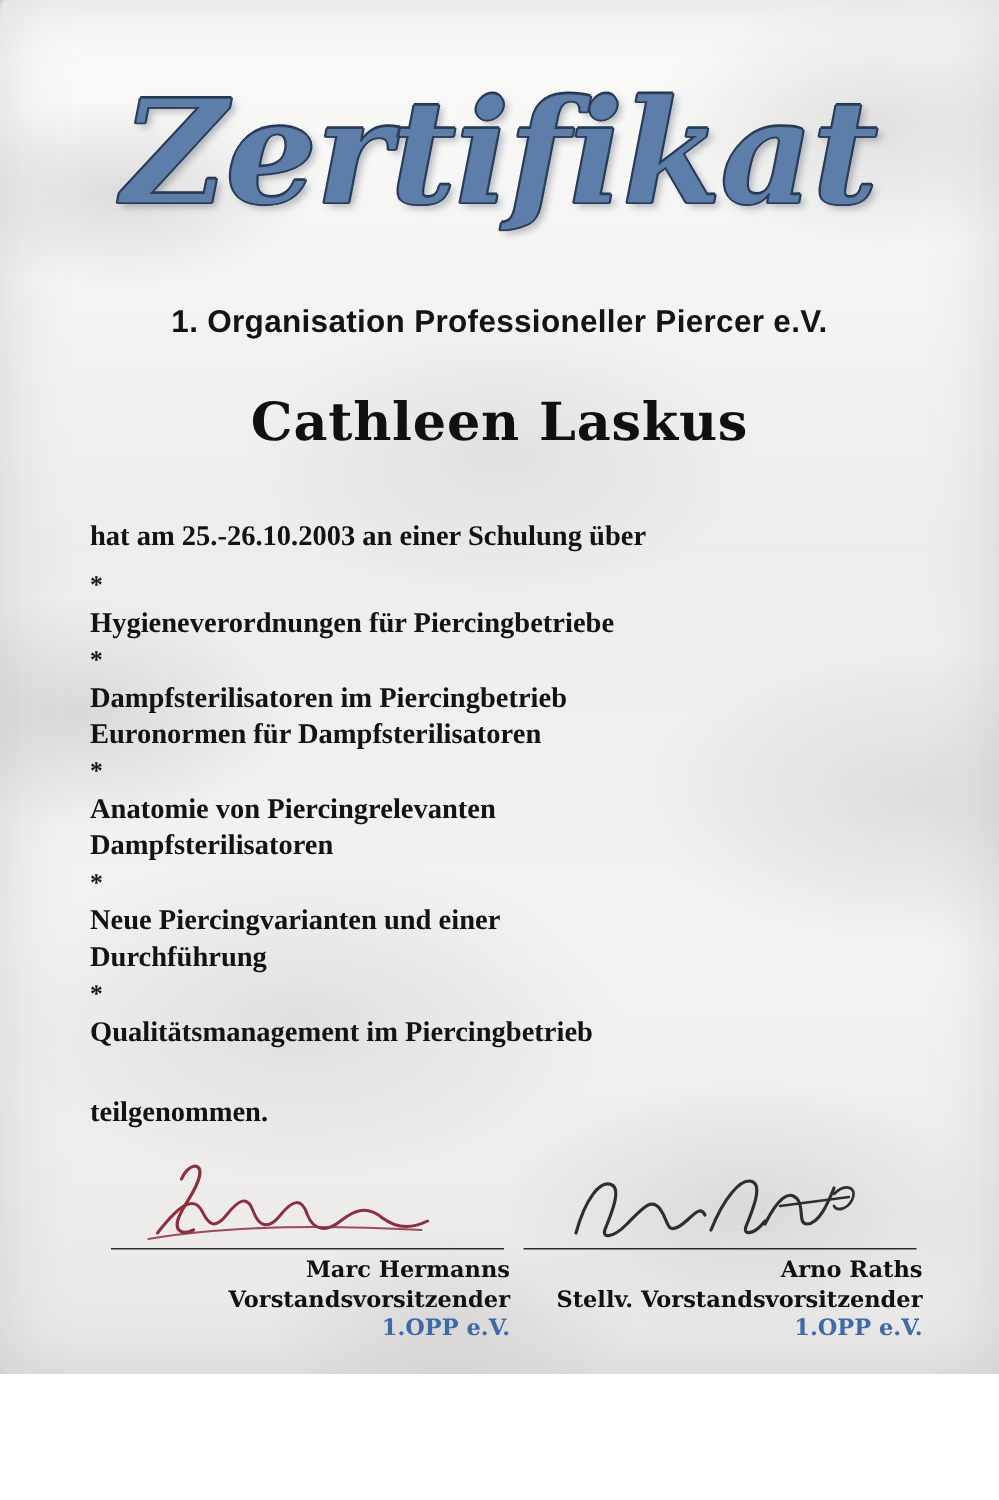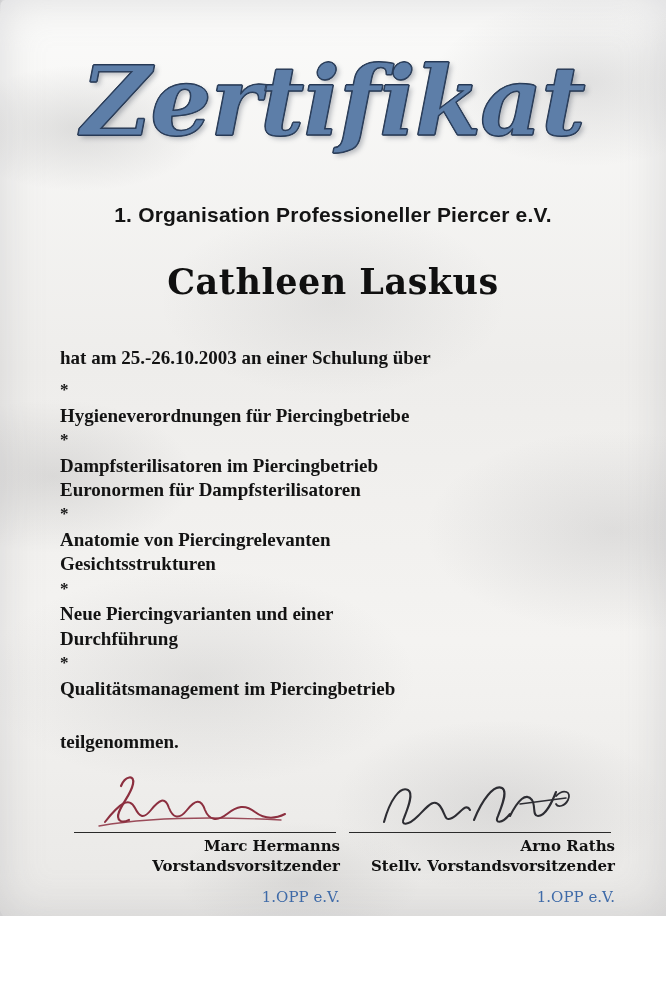--- a/index.html
+++ b/index.html
@@ -161,25 +161,25 @@
   }
   .sig-role {
     font-family: "DejaVu Serif", "Liberation Serif", serif;
     font-weight: bold;
     font-size: 15px;
     color: #111111;
     line-height: 1.3;
   }
   .sig-org {
     font-family: "DejaVu Serif", "Liberation Serif", serif;
-    font-weight: normal;
+    font-weight: bold;
     font-size: 15px;
     color: #3e6aa8;
     line-height: 1.3;
-    margin-top: 12px;
+    margin-top: 0;
   }
 </style>
 </head>
 <body>
 
 <div class="certificate">
   <div class="paper-edge"></div>
 
   <div class="title-wrap">
     <span class="title">Zertifikat</span>
@@ -194,21 +194,21 @@
 
     <div class="sep">*</div>
     <div class="topic">Hygieneverordnungen für Piercingbetriebe</div>
 
     <div class="sep">*</div>
     <div class="topic">Dampfsterilisatoren im Piercingbetrieb</div>
     <div class="topic">Euronormen für Dampfsterilisatoren</div>
 
     <div class="sep">*</div>
     <div class="topic">Anatomie von Piercingrelevanten</div>
-    <div class="topic">Gesichtsstrukturen</div>
+    <div class="topic">Dampfsterilisatoren</div>
 
     <div class="sep">*</div>
     <div class="topic">Neue Piercingvarianten und einer</div>
     <div class="topic">Durchführung</div>
 
     <div class="sep">*</div>
     <div class="topic">Qualitätsmanagement im Piercingbetrieb</div>
 
     <div class="closing">teilgenommen.</div>
   </div>

